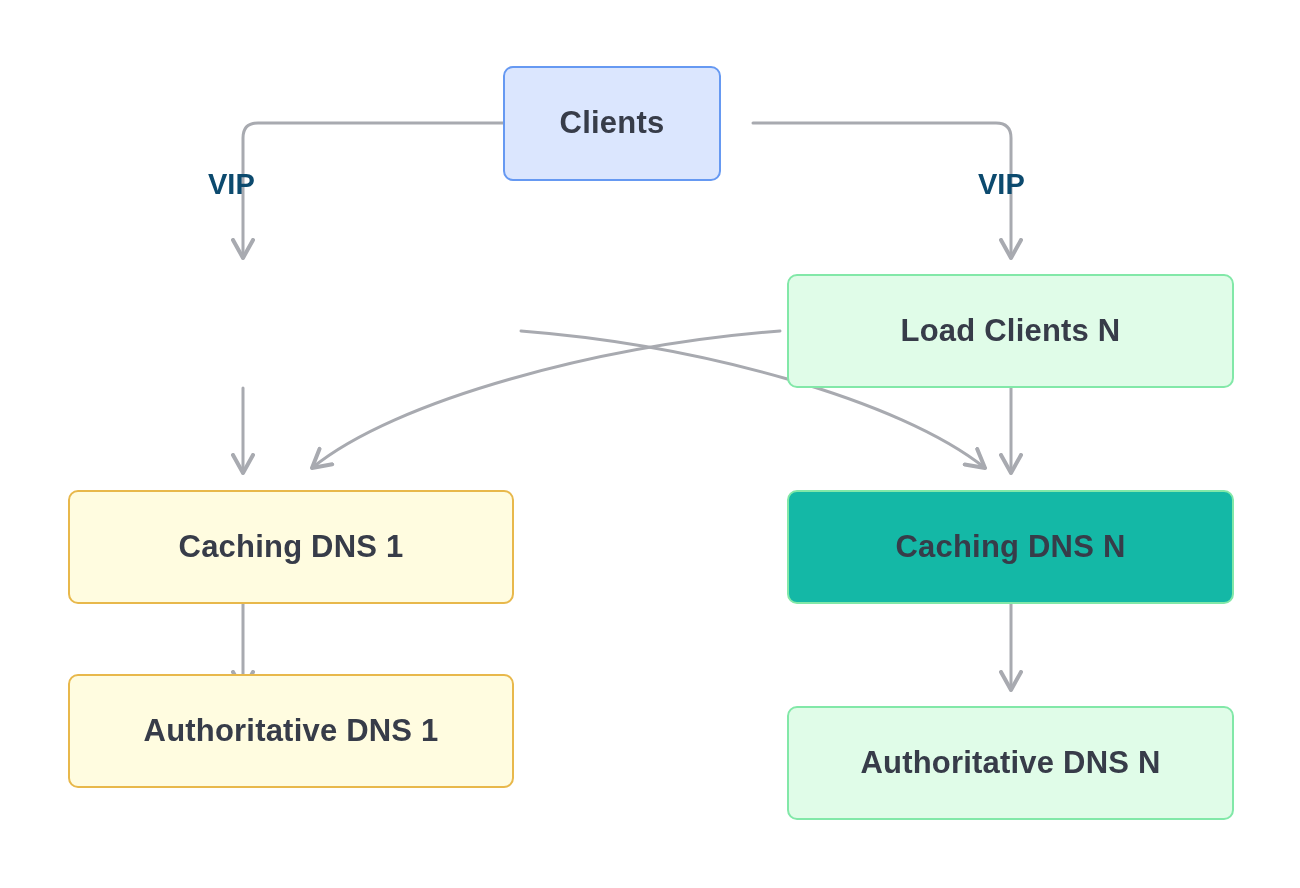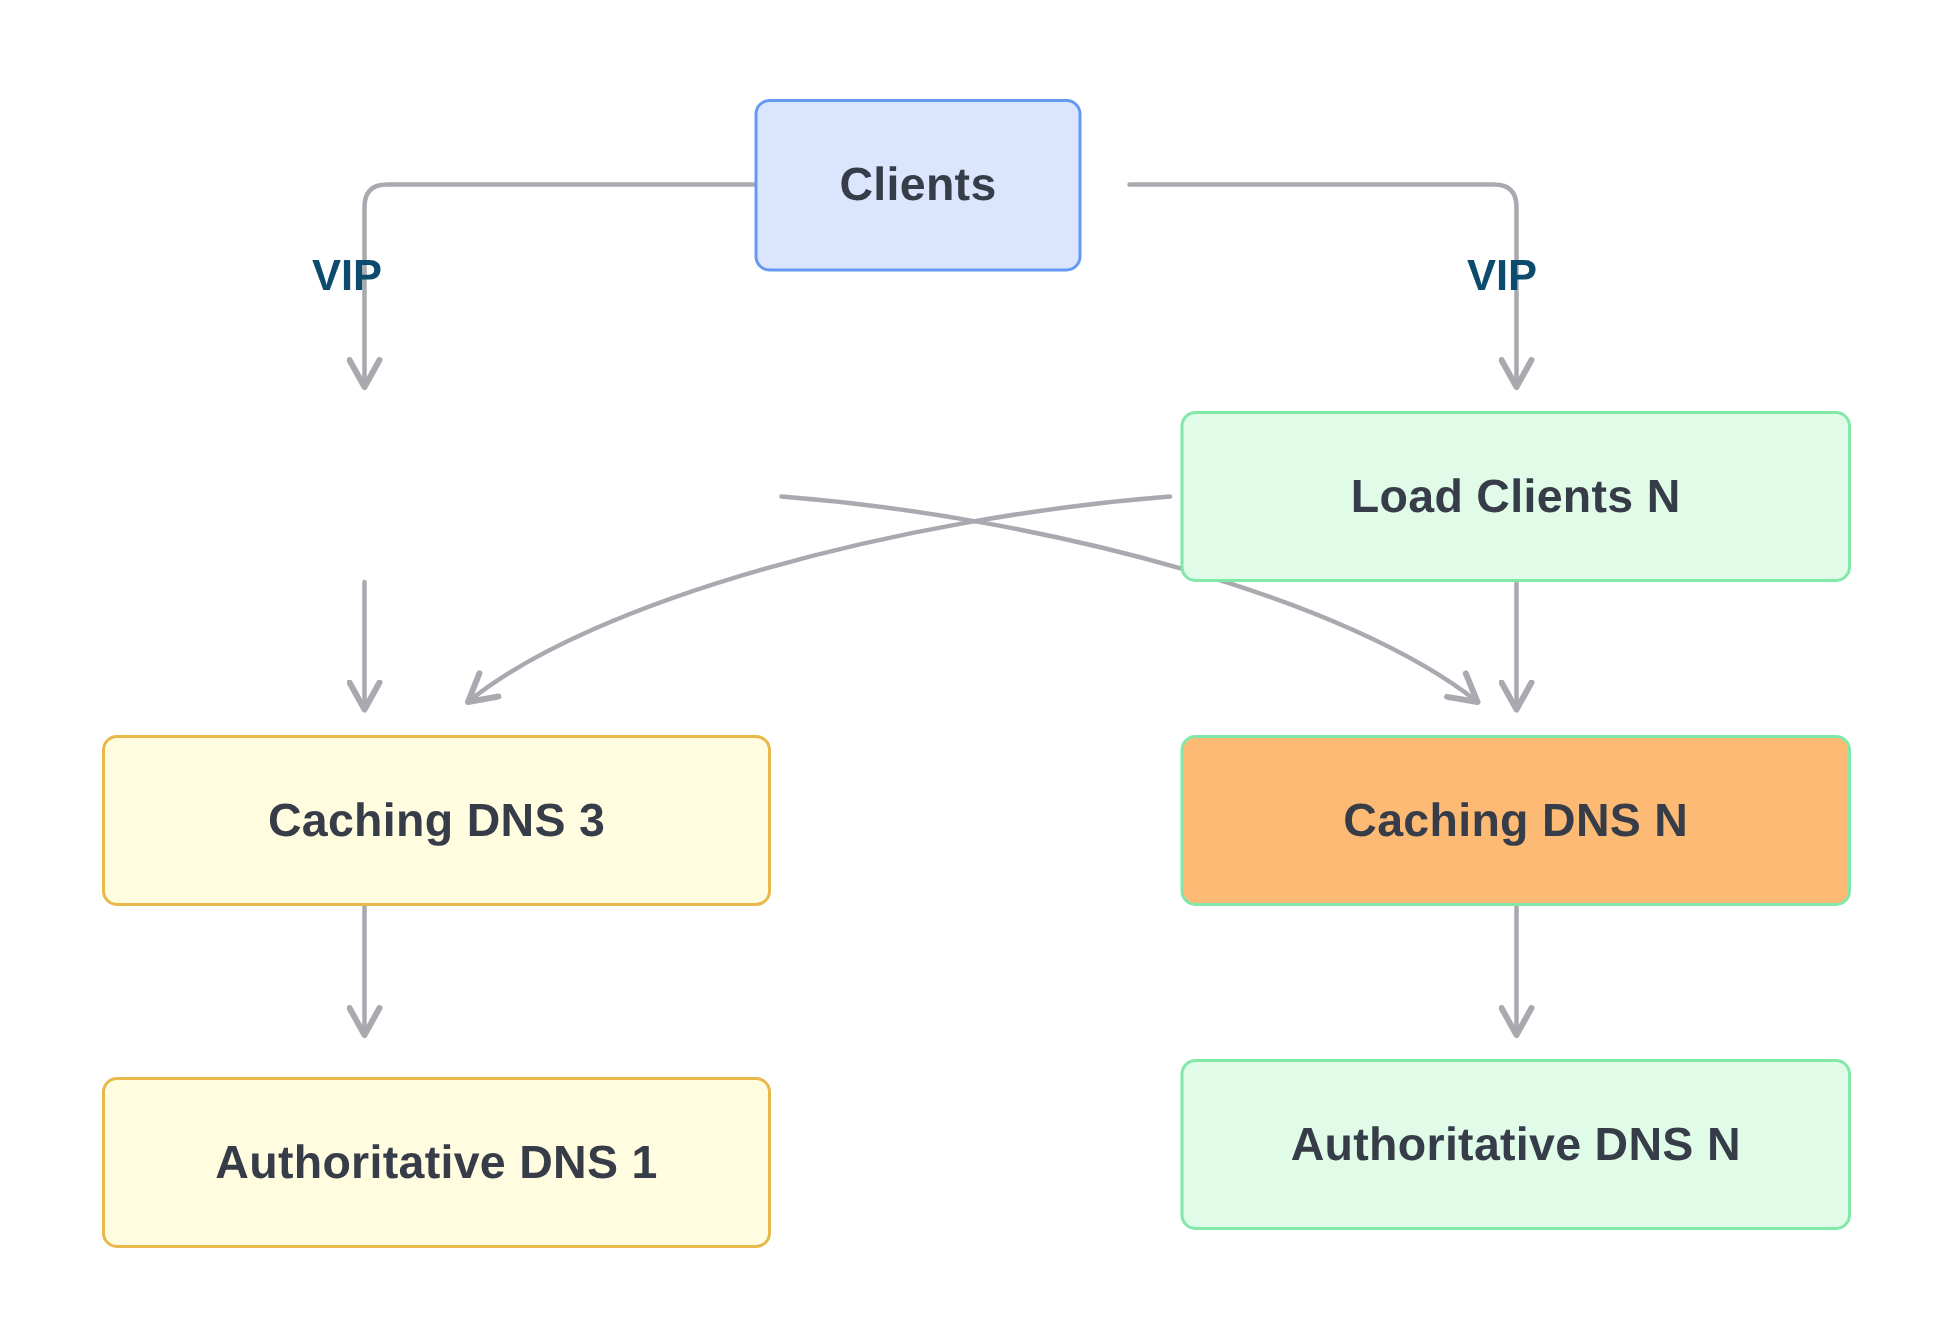--- a/index.html
+++ b/index.html
@@ -95,29 +95,29 @@
   <div class="edge-label" style="left:978px; top:168px;">VIP</div>
 
 
   <div class="node" style="left:787px; top:274px; width:447px; height:114px;
               background:#E0FCE8; border-color:#82E8A8;">
     <span class="node-label">Load Clients N</span>
   </div>
 
   <div class="node" style="left:68px; top:490px; width:446px; height:114px;
               background:#FFFCE0; border-color:#E8B84B;">
-    <span class="node-label">Caching DNS 3</span>
+    <span class="node-label">Caching DNS 1</span>
   </div>
 
   <div class="node" style="left:787px; top:490px; width:447px; height:114px;
-              background:#fdba74; border-color:#82E8A8;">
+              background:#14b8a6; border-color:#82E8A8;">
     <span class="node-label">Caching DNS N</span>
   </div>
 
-  <div class="node" style="left:68px; top:718px; width:446px; height:114px;
+  <div class="node" style="left:68px; top:674px; width:446px; height:114px;
               background:#FFFCE0; border-color:#E8B84B;">
     <span class="node-label">Authoritative DNS 1</span>
   </div>
 
   <div class="node" style="left:787px; top:706px; width:447px; height:114px;
               background:#E0FCE8; border-color:#82E8A8;">
     <span class="node-label">Authoritative DNS N</span>
   </div>
 
 </div>

